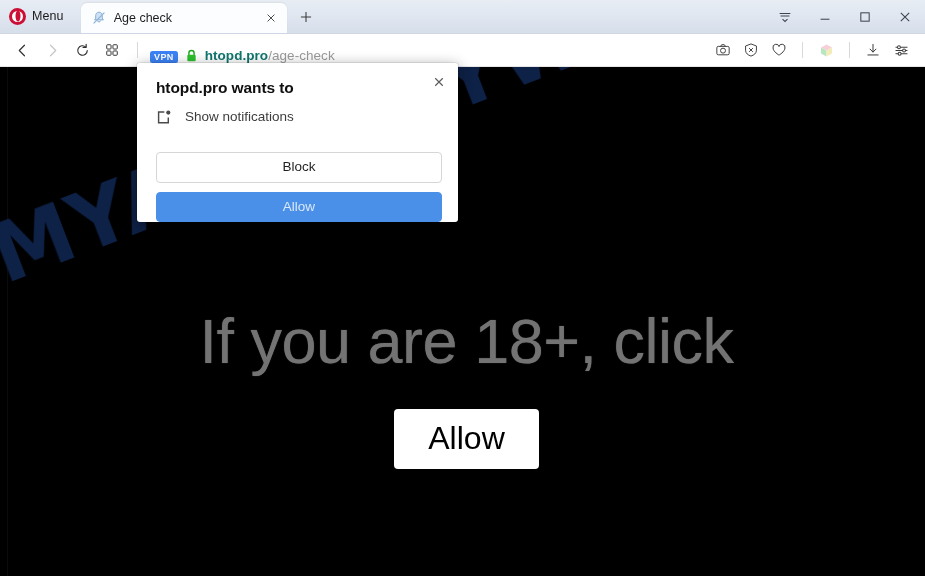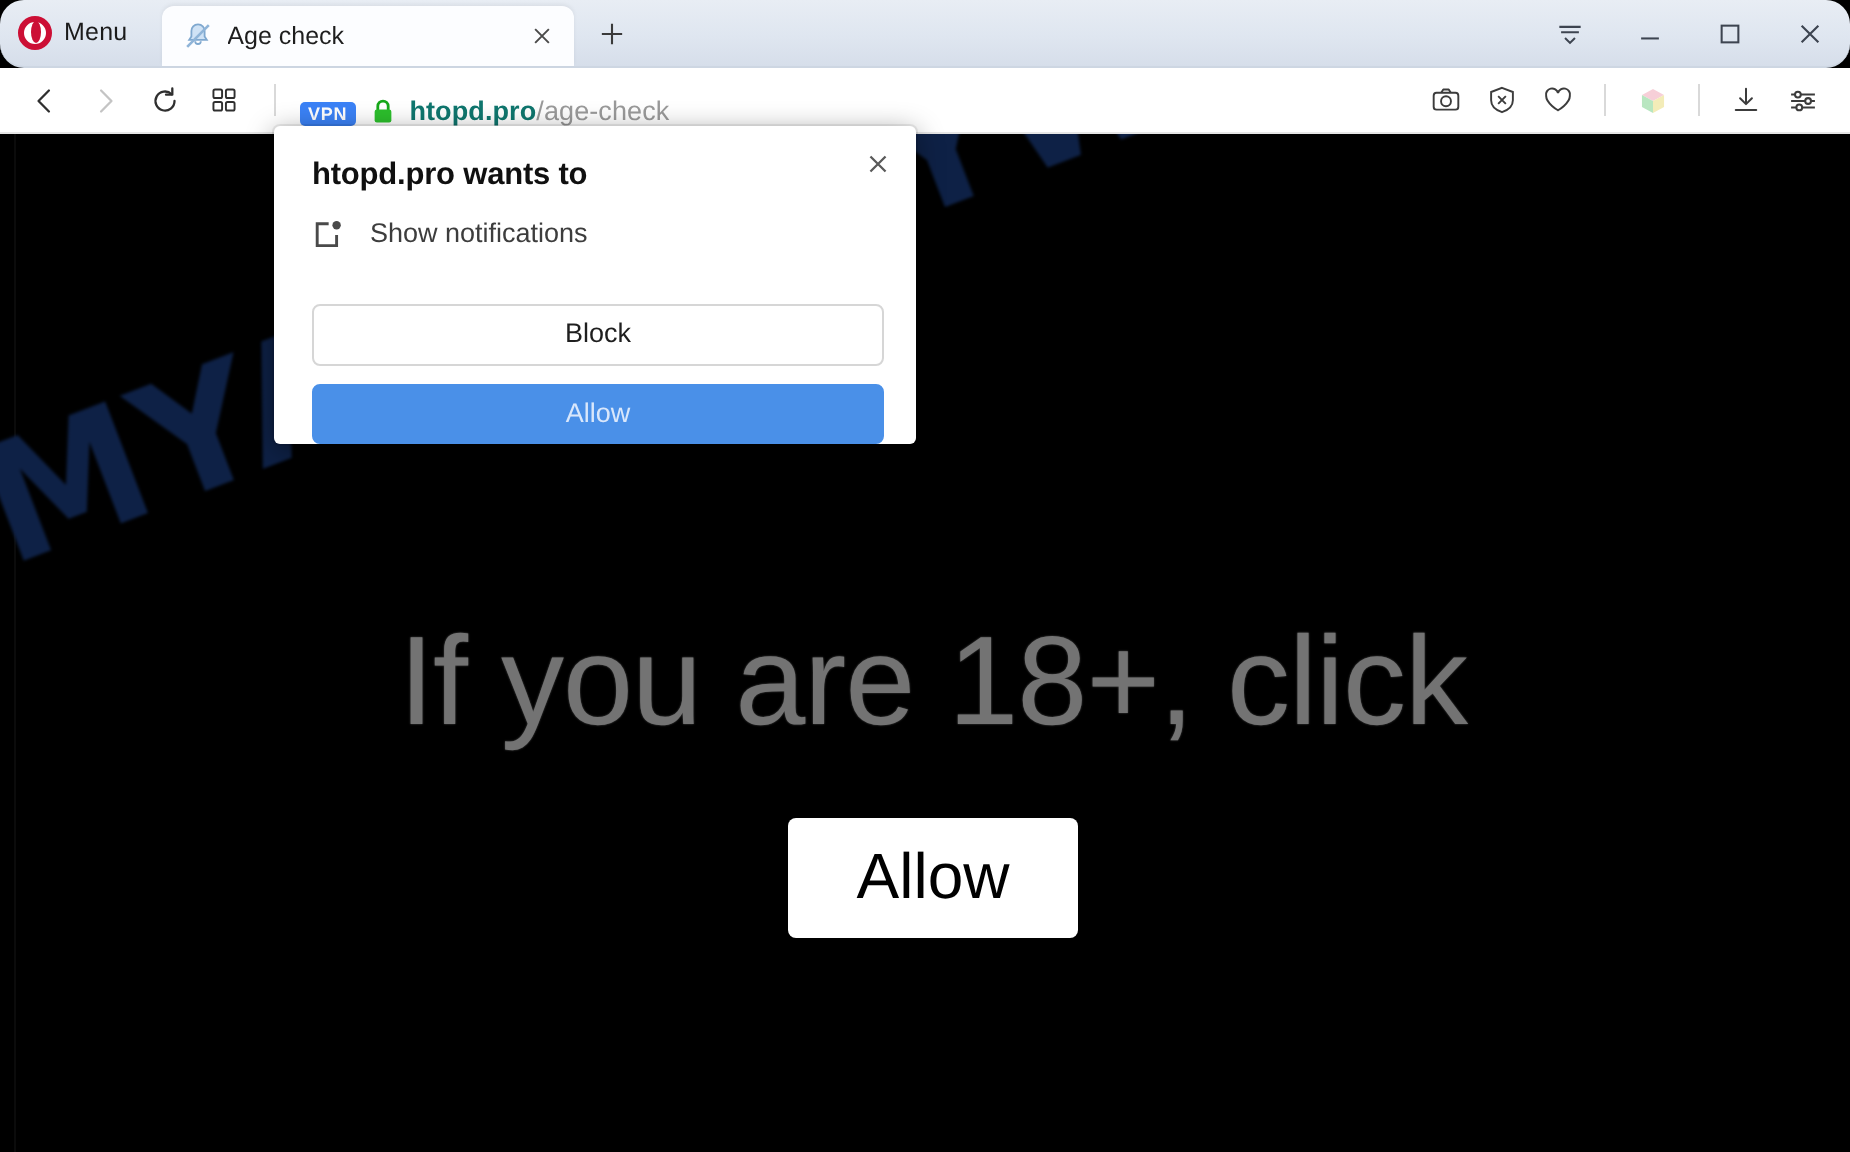--- a/index.html
+++ b/index.html
@@ -21,21 +21,20 @@
 
   
   .tabbar {
     position: relative;
     height: 34px;
     background: linear-gradient(180deg, #e8edf4 0%, #dfe6f0 55%, #d6deea 100%);
     display: flex;
     align-items: flex-end;
     padding-left: 4px;
     border-bottom: 1px solid #cdd6e2;
-    border-radius: 12px;
   }
 
   .menu-btn {
     display: flex;
     align-items: center;
     gap: 6px;
     height: 26px;
     padding: 0 9px 0 5px;
     margin-bottom: 4px;
     border-radius: 4px;

